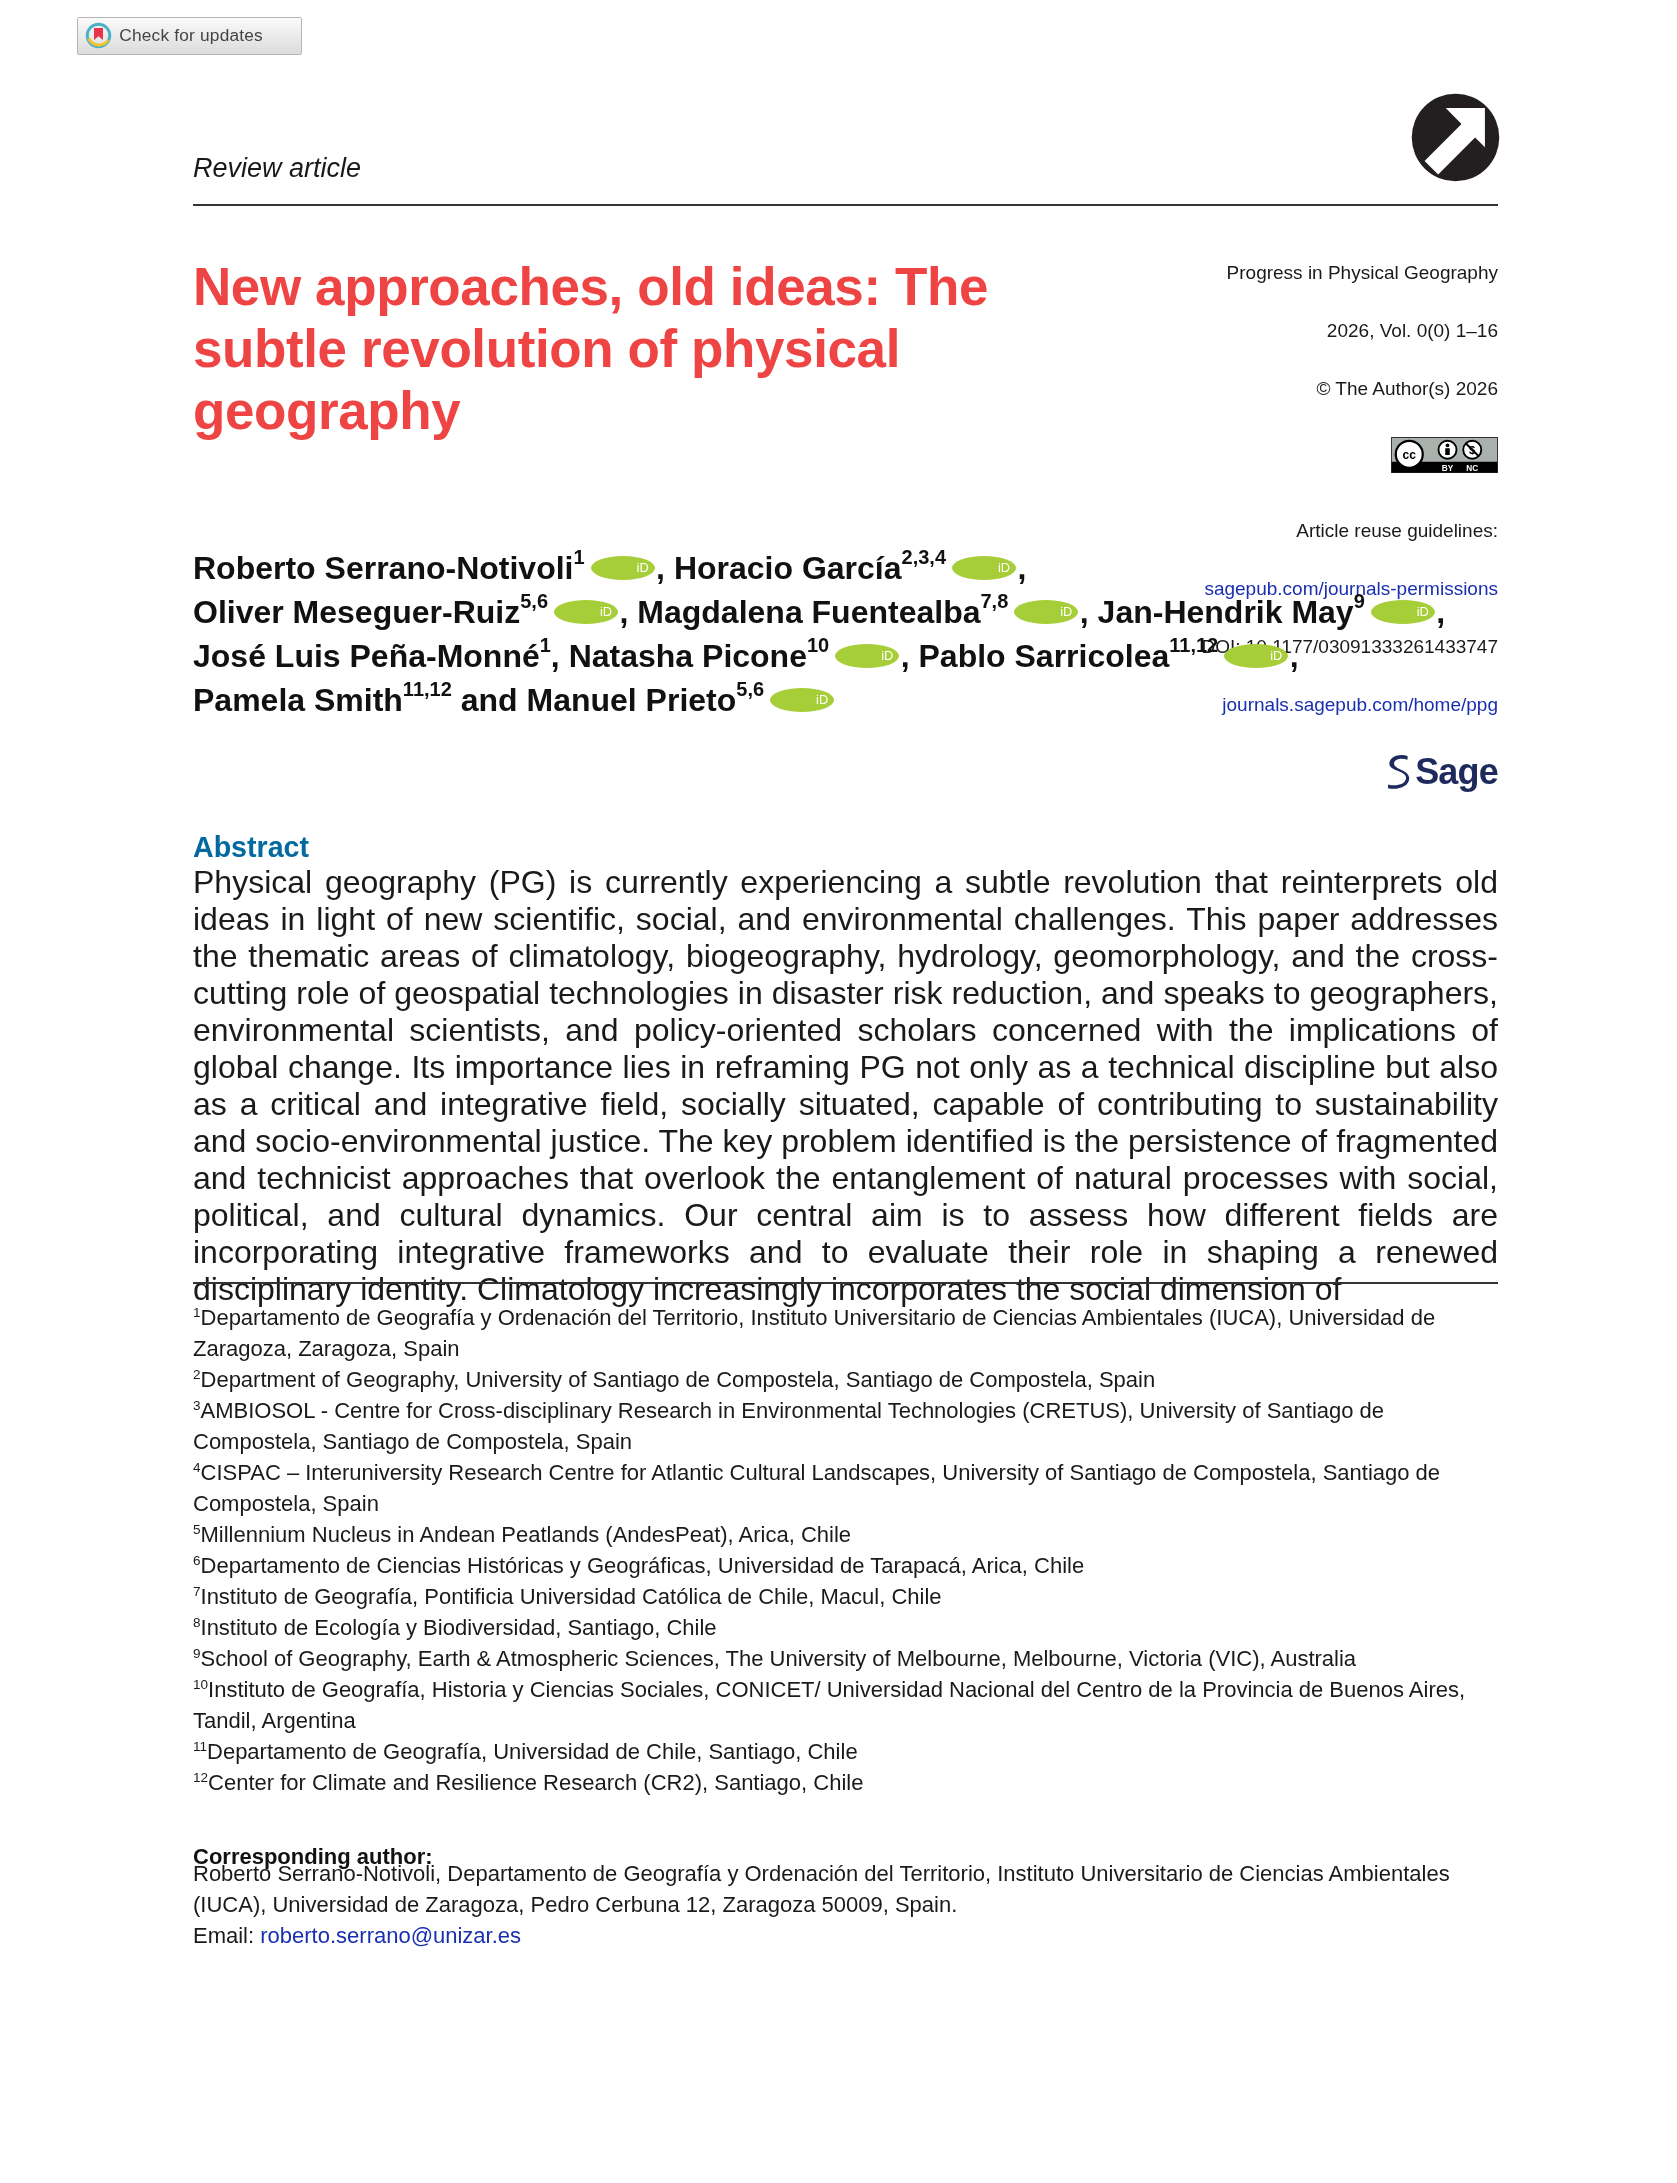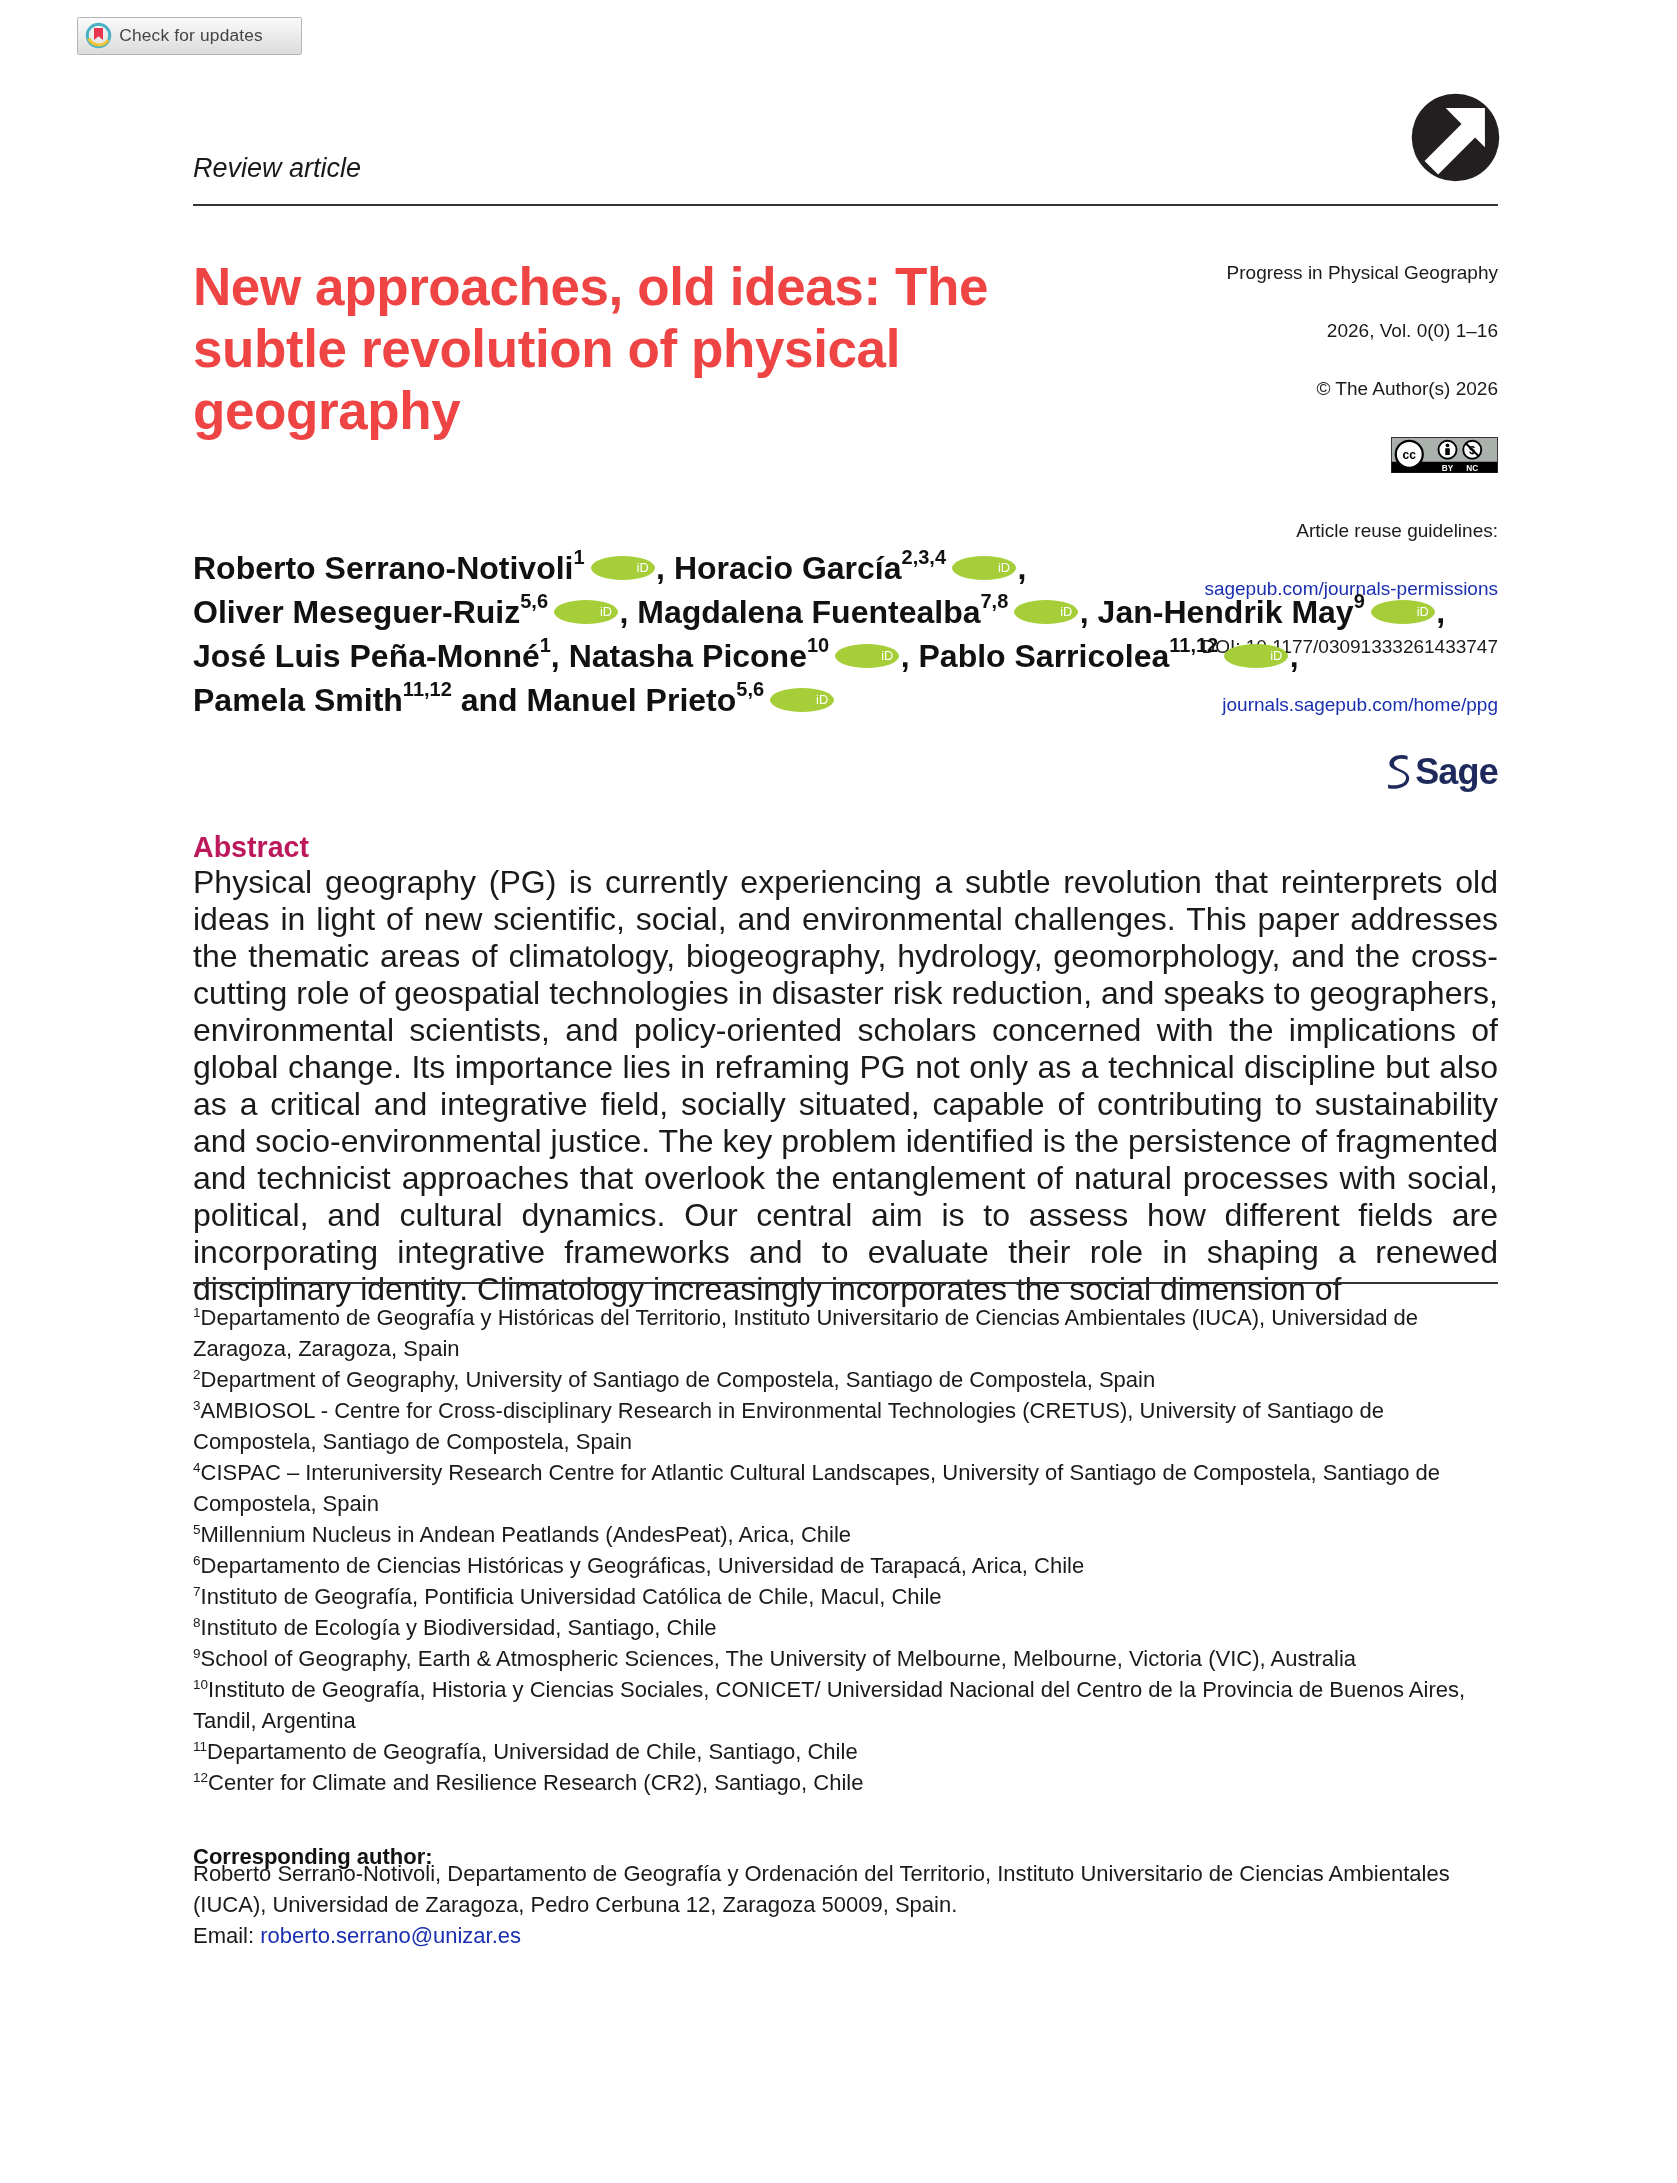--- a/index.html
+++ b/index.html
@@ -28,21 +28,21 @@
   .cc { display: inline-block; margin: 3px 0 6px; width: 107px; height: 36px; }
   .sage { display: inline-flex; align-items: center; justify-content: flex-end; margin-top: 3px; }
   .sage-word { font-size: 36px; font-weight: bold; color: #1f2a5c; letter-spacing: -0.8px; margin-left: 4.5px; }
 
   .authors { left: 193px; top: 546px; width: 1323px; font-size: 32px; font-weight: bold; line-height: 44px; color: #111; }
   .authors sup { font-size: 20px; line-height: 0; position: relative; top: -3px; vertical-align: super; }
   .orcid { display: inline-block; width: 24px; height: 24px; border-radius: 50%; background: #a6ce39;
            color: #fff; font-size: 12.8px; font-weight: normal; text-align: center; line-height: 24px;
            vertical-align: middle; margin: 0 1.5px 0 6px; position: relative; top: -3px; cursor: pointer; padding-left: 40px; }
 
-  .abstract-h { left: 193px; top: 831px; font-size: 28.6px; font-weight: bold; color: #be185d; }
+  .abstract-h { left: 193px; top: 831px; font-size: 28.6px; font-weight: bold; color: #0369a1; }
   .abstract { left: 193px; top: 864px; width: 1305px; font-size: 32px; line-height: 37px;
               text-align: justify; color: #1a1a1a; }
 
   .fn-rule { left: 193px; top: 1282px; width: 1305px; height: 2.3px; background: #333; }
   .footnotes { left: 193px; top: 1302px; width: 1305px; font-size: 22px; line-height: 31px; color: #1a1a1a; }
   .footnotes div sup { font-size: 13.5px; vertical-align: super; line-height: 0; }
 
   .corr-h { left: 193px; top: 1829px; font-size: 22px; font-weight: bold; color: #111; margin-top: 15px; }
   .corr { left: 193px; top: 1858px; width: 1305px; font-size: 22px; line-height: 31px; color: #1a1a1a; }
   .corr a { color: #1a2fb0; text-decoration: none; }
@@ -112,21 +112,21 @@
   <span><span>Oliver Meseguer-Ruiz</span><sup>5,6</sup></span><span class="orcid">iD</span><span>, </span><span><span>Magdalena Fuentealba</span><sup>7,8</sup></span><span class="orcid">iD</span><span>, </span><span><span>Jan-Hendrik May</span><sup>9</sup></span><span class="orcid">iD</span><span>,</span><br>
   <span><span>José Luis Peña-Monné</span><sup>1</sup></span><span>, </span><span><span>Natasha Picone</span><sup>10</sup></span><span class="orcid">iD</span><span>, </span><span><span>Pablo Sarricolea</span><sup>11,12</sup></span><span class="orcid">iD</span><span>,</span><br>
   <span><span>Pamela Smith</span><sup>11,12</sup></span><span style="white-space:pre"> and </span><span><span>Manuel Prieto</span><sup>5,6</sup></span><span class="orcid">iD</span>
 </div>
 
 <div class="abs abstract-h">Abstract</div>
 <div class="abs abstract">Physical geography (PG) is currently experiencing a subtle revolution that reinterprets old ideas in light of new scientific, social, and environmental challenges. This paper addresses the thematic areas of climatology, biogeography, hydrology, geomorphology, and the cross-cutting role of geospatial technologies in disaster risk reduction, and speaks to geographers, environmental scientists, and policy-oriented scholars concerned with the implications of global change. Its importance lies in reframing PG not only as a technical discipline but also as a critical and integrative field, socially situated, capable of contributing to sustainability and socio-environmental justice. The key problem identified is the persistence of fragmented and technicist approaches that overlook the entanglement of natural processes with social, political, and cultural dynamics. Our central aim is to assess how different fields are incorporating integrative frameworks and to evaluate their role in shaping a renewed disciplinary identity. Climatology increasingly incorporates the social dimension of</div>
 
 <div class="abs fn-rule"></div>
 <div class="abs footnotes">
-  <div><sup>1</sup><span>Departamento de Geografía y Históricas del Territorio, Instituto Universitario de Ciencias Ambientales (IUCA), Universidad de Zaragoza, Zaragoza, Spain</span></div>
+  <div><sup>1</sup><span>Departamento de Geografía y Ordenación del Territorio, Instituto Universitario de Ciencias Ambientales (IUCA), Universidad de Zaragoza, Zaragoza, Spain</span></div>
   <div><sup>2</sup><span>Department of Geography, University of Santiago de Compostela, Santiago de Compostela, Spain</span></div>
   <div><sup>3</sup><span>AMBIOSOL - Centre for Cross-disciplinary Research in Environmental Technologies (CRETUS), University of Santiago de Compostela, Santiago de Compostela, Spain</span></div>
   <div><sup>4</sup><span>CISPAC – Interuniversity Research Centre for Atlantic Cultural Landscapes, University of Santiago de Compostela, Santiago de Compostela, Spain</span></div>
   <div><sup>5</sup><span>Millennium Nucleus in Andean Peatlands (AndesPeat), Arica, Chile</span></div>
   <div><sup>6</sup><span>Departamento de Ciencias Históricas y Geográficas, Universidad de Tarapacá, Arica, Chile</span></div>
   <div><sup>7</sup><span>Instituto de Geografía, Pontificia Universidad Católica de Chile, Macul, Chile</span></div>
   <div><sup>8</sup><span>Instituto de Ecología y Biodiversidad, Santiago, Chile</span></div>
   <div><sup>9</sup><span>School of Geography, Earth &amp; Atmospheric Sciences, The University of Melbourne, Melbourne, Victoria (VIC), Australia</span></div>
   <div><sup>10</sup><span>Instituto de Geografía, Historia y Ciencias Sociales, CONICET/ Universidad Nacional del Centro de la Provincia de Buenos Aires, Tandil, Argentina</span></div>
   <div><sup>11</sup><span>Departamento de Geografía, Universidad de Chile, Santiago, Chile</span></div>

